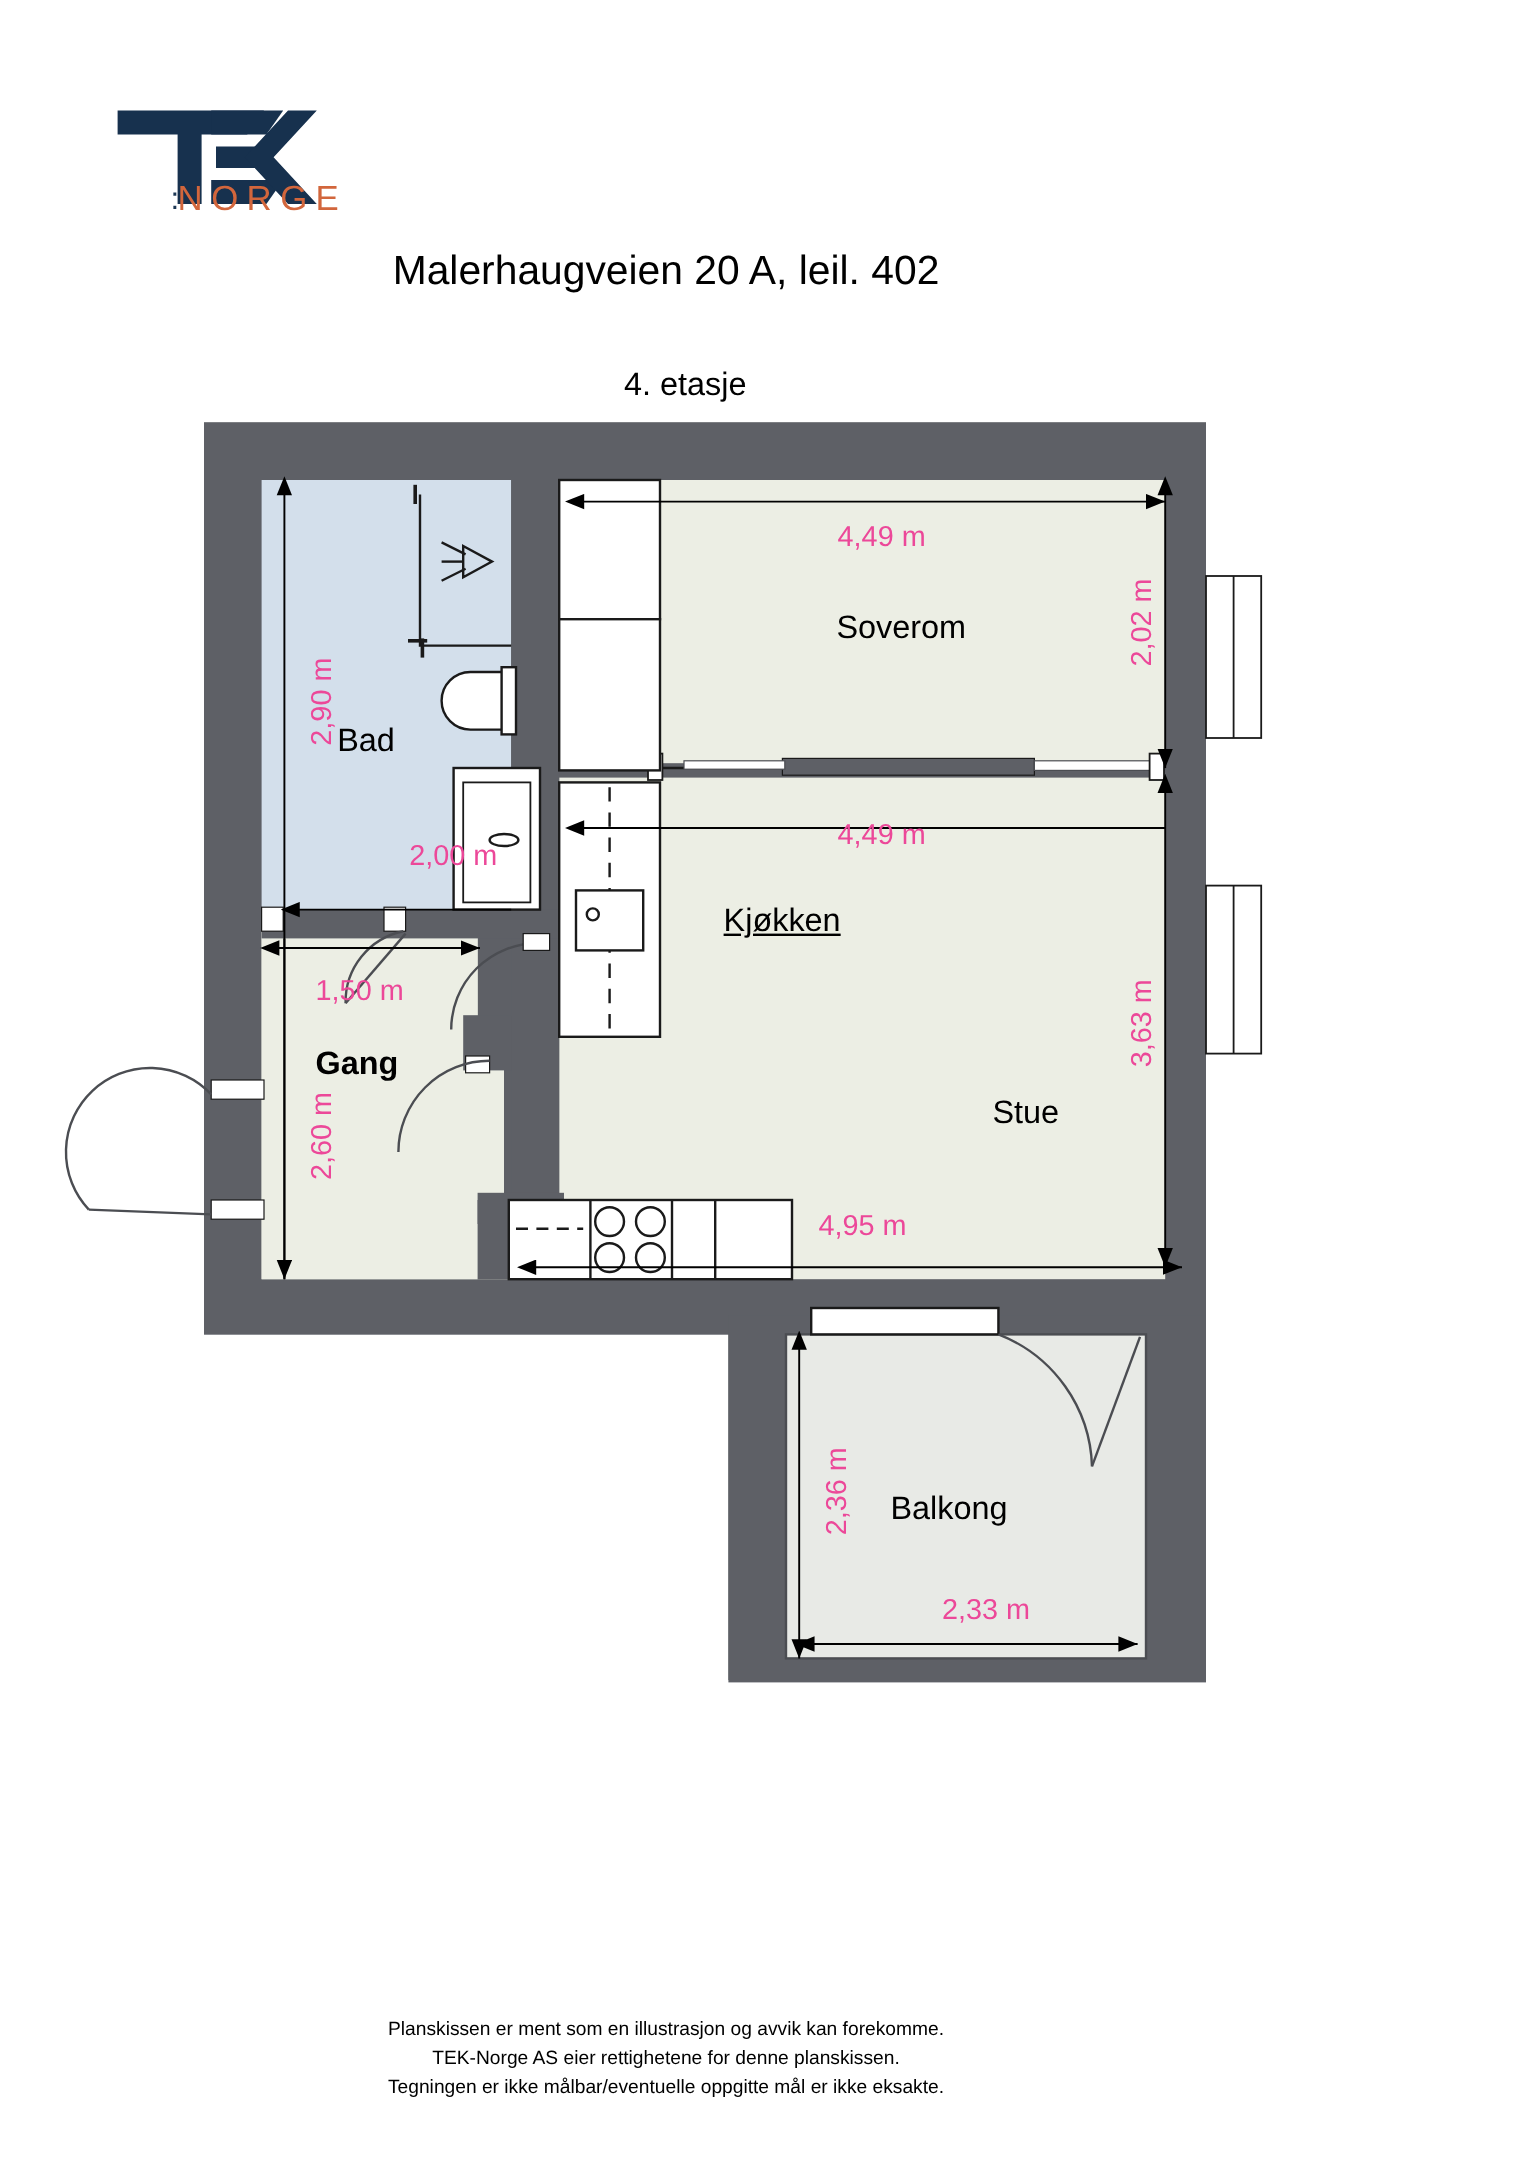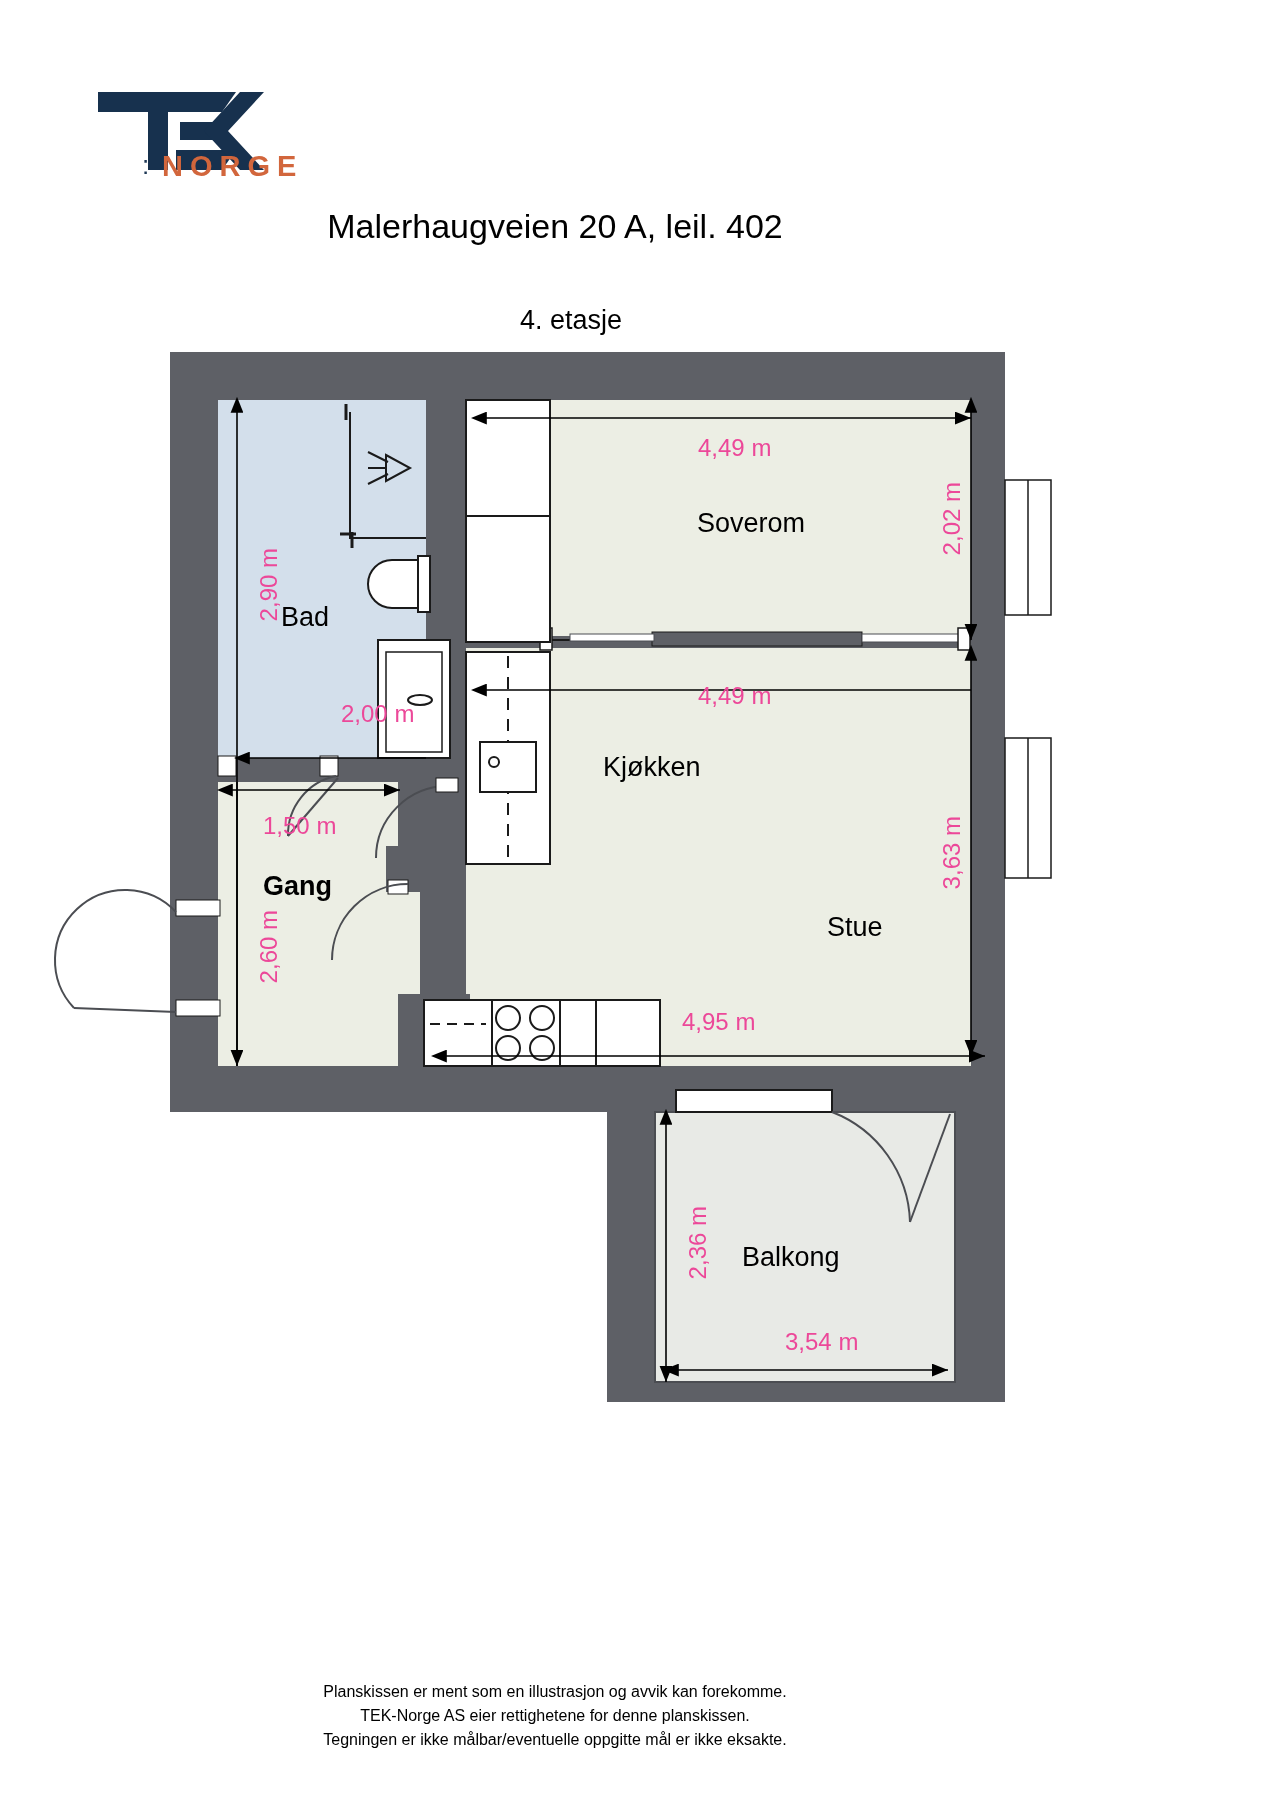--- a/index.html
+++ b/index.html
@@ -7,23 +7,23 @@
     width:1273px;height:1800px;
     background:#ffffff;
     font-family:"Liberation Sans", sans-serif;
     color:#111;
     position:relative;
     overflow:hidden;
   }
   
   #logo{position:absolute;left:68px;top:62px;width:260px;height:130px;}
   #logo .norge{
-    position:absolute;left:94px;top:88px;
+    position:absolute;left:80px;top:88px;
     font-size:29px;letter-spacing:7px;color:#d2663c;
-    font-family:"Liberation Sans", sans-serif;font-weight:700;
+    font-family:"Liberation Sans", sans-serif;font-weight:400;
   }
   #logo .dots{position:absolute;left:74px;top:90px;color:#1d3754;font-size:26px;line-height:26px;letter-spacing:0;}
   
   #title{
     position:absolute;left:0;top:207px;width:1110px;text-align:center;
     font-size:34px;font-weight:400;color:#000;
   }
   #floor{
     position:absolute;left:0;top:305px;width:1110px;text-align:center;
     font-size:27px;font-weight:400;color:#000;padding-left:16px;
@@ -218,33 +218,33 @@
   <line x1="434" y1="1056" x2="985" y2="1056" stroke="#000" stroke-width="1.6" marker-start="url(#arS)" marker-end="url(#ar)"></line>
 
   <line x1="666" y1="1112" x2="666" y2="1382" stroke="#000" stroke-width="1.6" marker-start="url(#arS)" marker-end="url(#ar)"></line>
 
   <line x1="666" y1="1370" x2="948" y2="1370" stroke="#000" stroke-width="1.6" marker-start="url(#arS)" marker-end="url(#ar)"></line>
 </svg>
 
 <div class="roomlbl" style="left:281px;top:602px;">Bad</div>
 <div class="roomlbl" style="left:263px;top:871px;font-weight:bold;">Gang</div>
 <div class="roomlbl" style="left:697px;top:508px;">Soverom</div>
-<div class="roomlbl" style="left:603px;top:752px;">Kjøkken</div>
+<div class="roomlbl" style="left:603px;top:752px;text-decoration:underline;">Kjøkken</div>
 <div class="roomlbl" style="left:827px;top:912px;">Stue</div>
 <div class="roomlbl" style="left:742px;top:1242px;">Balkong</div>
 
 <div class="dim dimv" style="left:255px;top:548px;">2,90 m</div>
 <div class="dim" style="left:296px;top:700px;margin-left:45px;">2,00 m</div>
 <div class="dim" style="left:263px;top:812px;">1,50 m</div>
 <div class="dim dimv" style="left:255px;top:910px;">2,60 m</div>
 <div class="dim" style="left:698px;top:434px;">4,49 m</div>
 <div class="dim dimv" style="left:938px;top:482px;">2,02 m</div>
 <div class="dim" style="left:698px;top:682px;">4,49 m</div>
 <div class="dim dimv" style="left:938px;top:816px;">3,63 m</div>
 <div class="dim" style="left:682px;top:1008px;text-align:center;">4,95 m</div>
 <div class="dim dimv" style="left:684px;top:1206px;">2,36 m</div>
-<div class="dim" style="left:785px;top:1328px;">3,54 m</div>
+<div class="dim" style="left:785px;top:1328px;">2,33 m</div>
 
 <div id="footer">
   <div>Planskissen er ment som en illustrasjon og avvik kan forekomme.</div>
   <div>TEK-Norge AS eier rettighetene for denne planskissen.</div>
   <div>Tegningen er ikke målbar/eventuelle oppgitte mål er ikke eksakte.</div>
 </div>
 
 </body></html>

